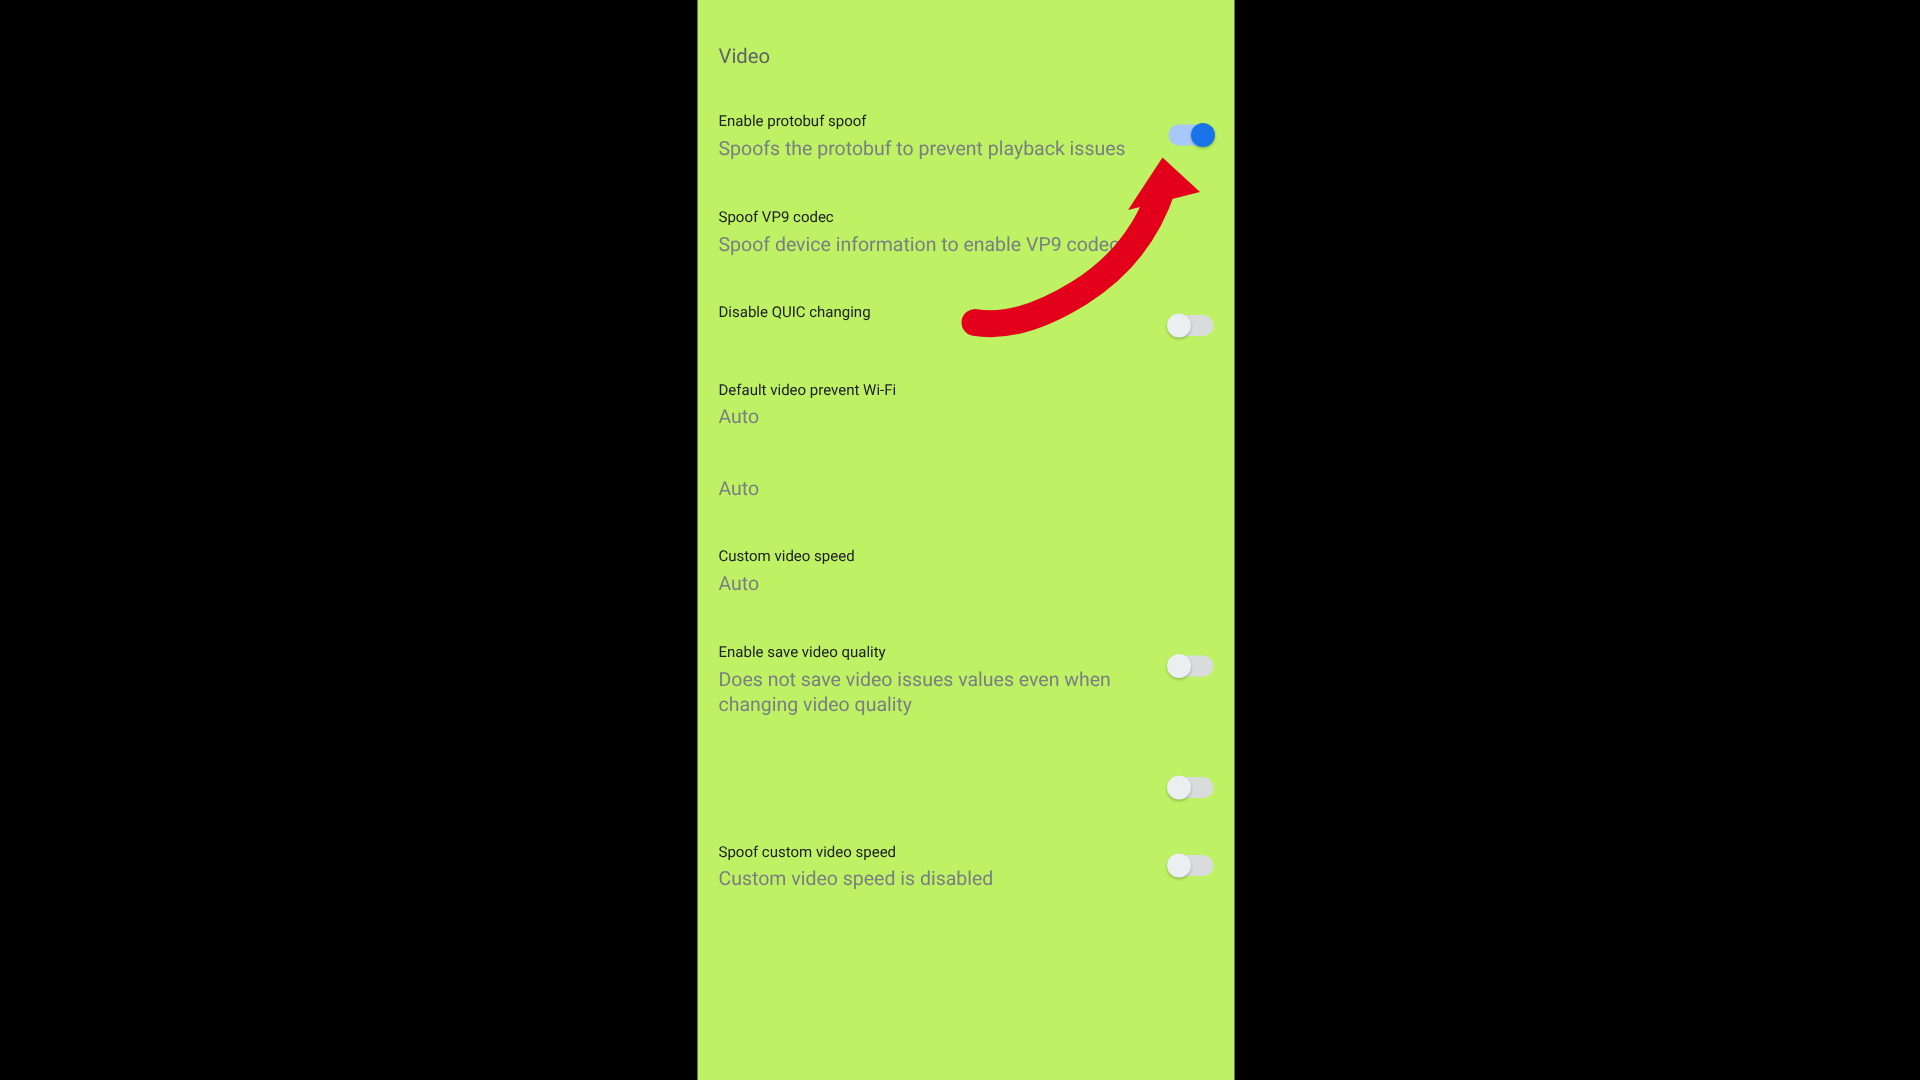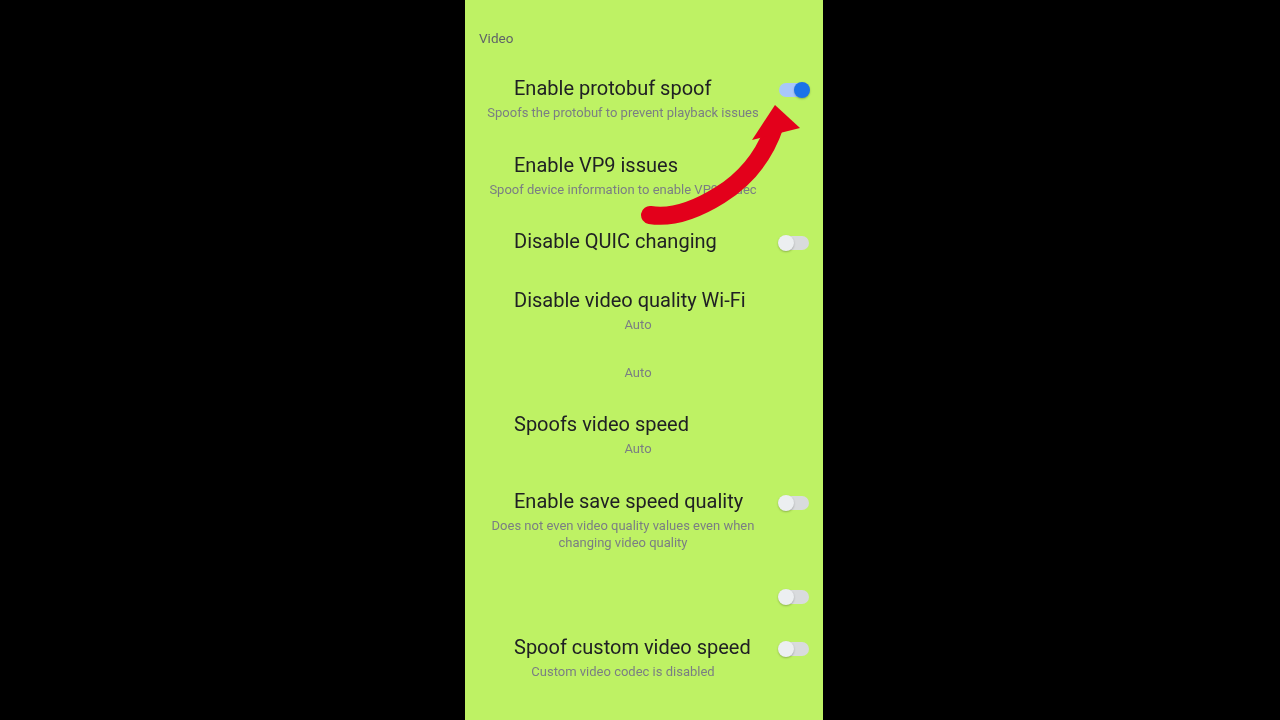--- a/index.html
+++ b/index.html
@@ -30,31 +30,29 @@
     display: flex;
     align-items: flex-start;
     justify-content: space-between;
     cursor: pointer;
   }
   .item-text {
     flex: 1;
     padding-right: 12px;
   }
   .item-title {
-    font-size: 20px;
+    font-size: 10px;
     color: #202124;
     line-height: 1.3;
     margin-bottom: 3px;
-    margin-left: 35px;
   }
   .item-sub {
     font-size: 13px;
     color: #7a7e83;
     line-height: 1.35;
-    text-align: center;
   }
   .switch {
     position: relative;
     width: 30px;
     height: 14px;
     margin-top: 8px;
     flex-shrink: 0;
   }
   .switch-track {
     position: absolute;
@@ -100,73 +98,73 @@
           <div class="item-title">Enable protobuf spoof</div>
           <div class="item-sub">Spoofs the protobuf to prevent playback issues</div>
         </div>
         <div class="switch on">
           <div class="switch-track"></div>
           <div class="switch-thumb"></div>
         </div>
       </div>
       <div class="item">
         <div class="item-text">
-          <div class="item-title">Enable VP9 issues</div>
+          <div class="item-title">Spoof VP9 codec</div>
           <div class="item-sub">Spoof device information to enable VP9 codec</div>
         </div>
         <div class="switch" style="visibility: hidden;"></div>
       </div>
       <div class="item">
         <div class="item-text">
           <div class="item-title">Disable QUIC changing</div>
         </div>
         <div class="switch">
           <div class="switch-track"></div>
           <div class="switch-thumb"></div>
         </div>
       </div>
       <div class="item">
         <div class="item-text">
-          <div class="item-title">Disable video quality Wi-Fi</div>
+          <div class="item-title">Default video prevent Wi-Fi</div>
           <div class="item-sub">Auto</div>
         </div>
       </div>
       <div class="item">
         <div class="item-text">
           <div class="item-sub">Auto</div>
         </div>
       </div>
       <div class="item">
         <div class="item-text">
-          <div class="item-title">Spoofs video speed</div>
+          <div class="item-title">Custom video speed</div>
           <div class="item-sub">Auto</div>
         </div>
       </div>
       <div class="item">
         <div class="item-text">
-          <div class="item-title">Enable save speed quality</div>
-          <div class="item-sub">Does not even video quality values even when changing video quality</div>
+          <div class="item-title">Enable save video quality</div>
+          <div class="item-sub">Does not save video issues values even when changing video quality</div>
         </div>
         <div class="switch">
           <div class="switch-track"></div>
           <div class="switch-thumb"></div>
         </div>
       </div>
       <div class="item">
         <div class="item-text">
         </div>
         <div class="switch">
           <div class="switch-track"></div>
           <div class="switch-thumb"></div>
         </div>
       </div>
       <div class="item">
         <div class="item-text">
           <div class="item-title">Spoof custom video speed</div>
-          <div class="item-sub">Custom video codec is disabled</div>
+          <div class="item-sub">Custom video speed is disabled</div>
         </div>
         <div class="switch">
           <div class="switch-track"></div>
           <div class="switch-thumb"></div>
         </div>
       </div>
     </div>
 </div>
 
 <svg class="arrow" viewBox="0 0 160 130">

